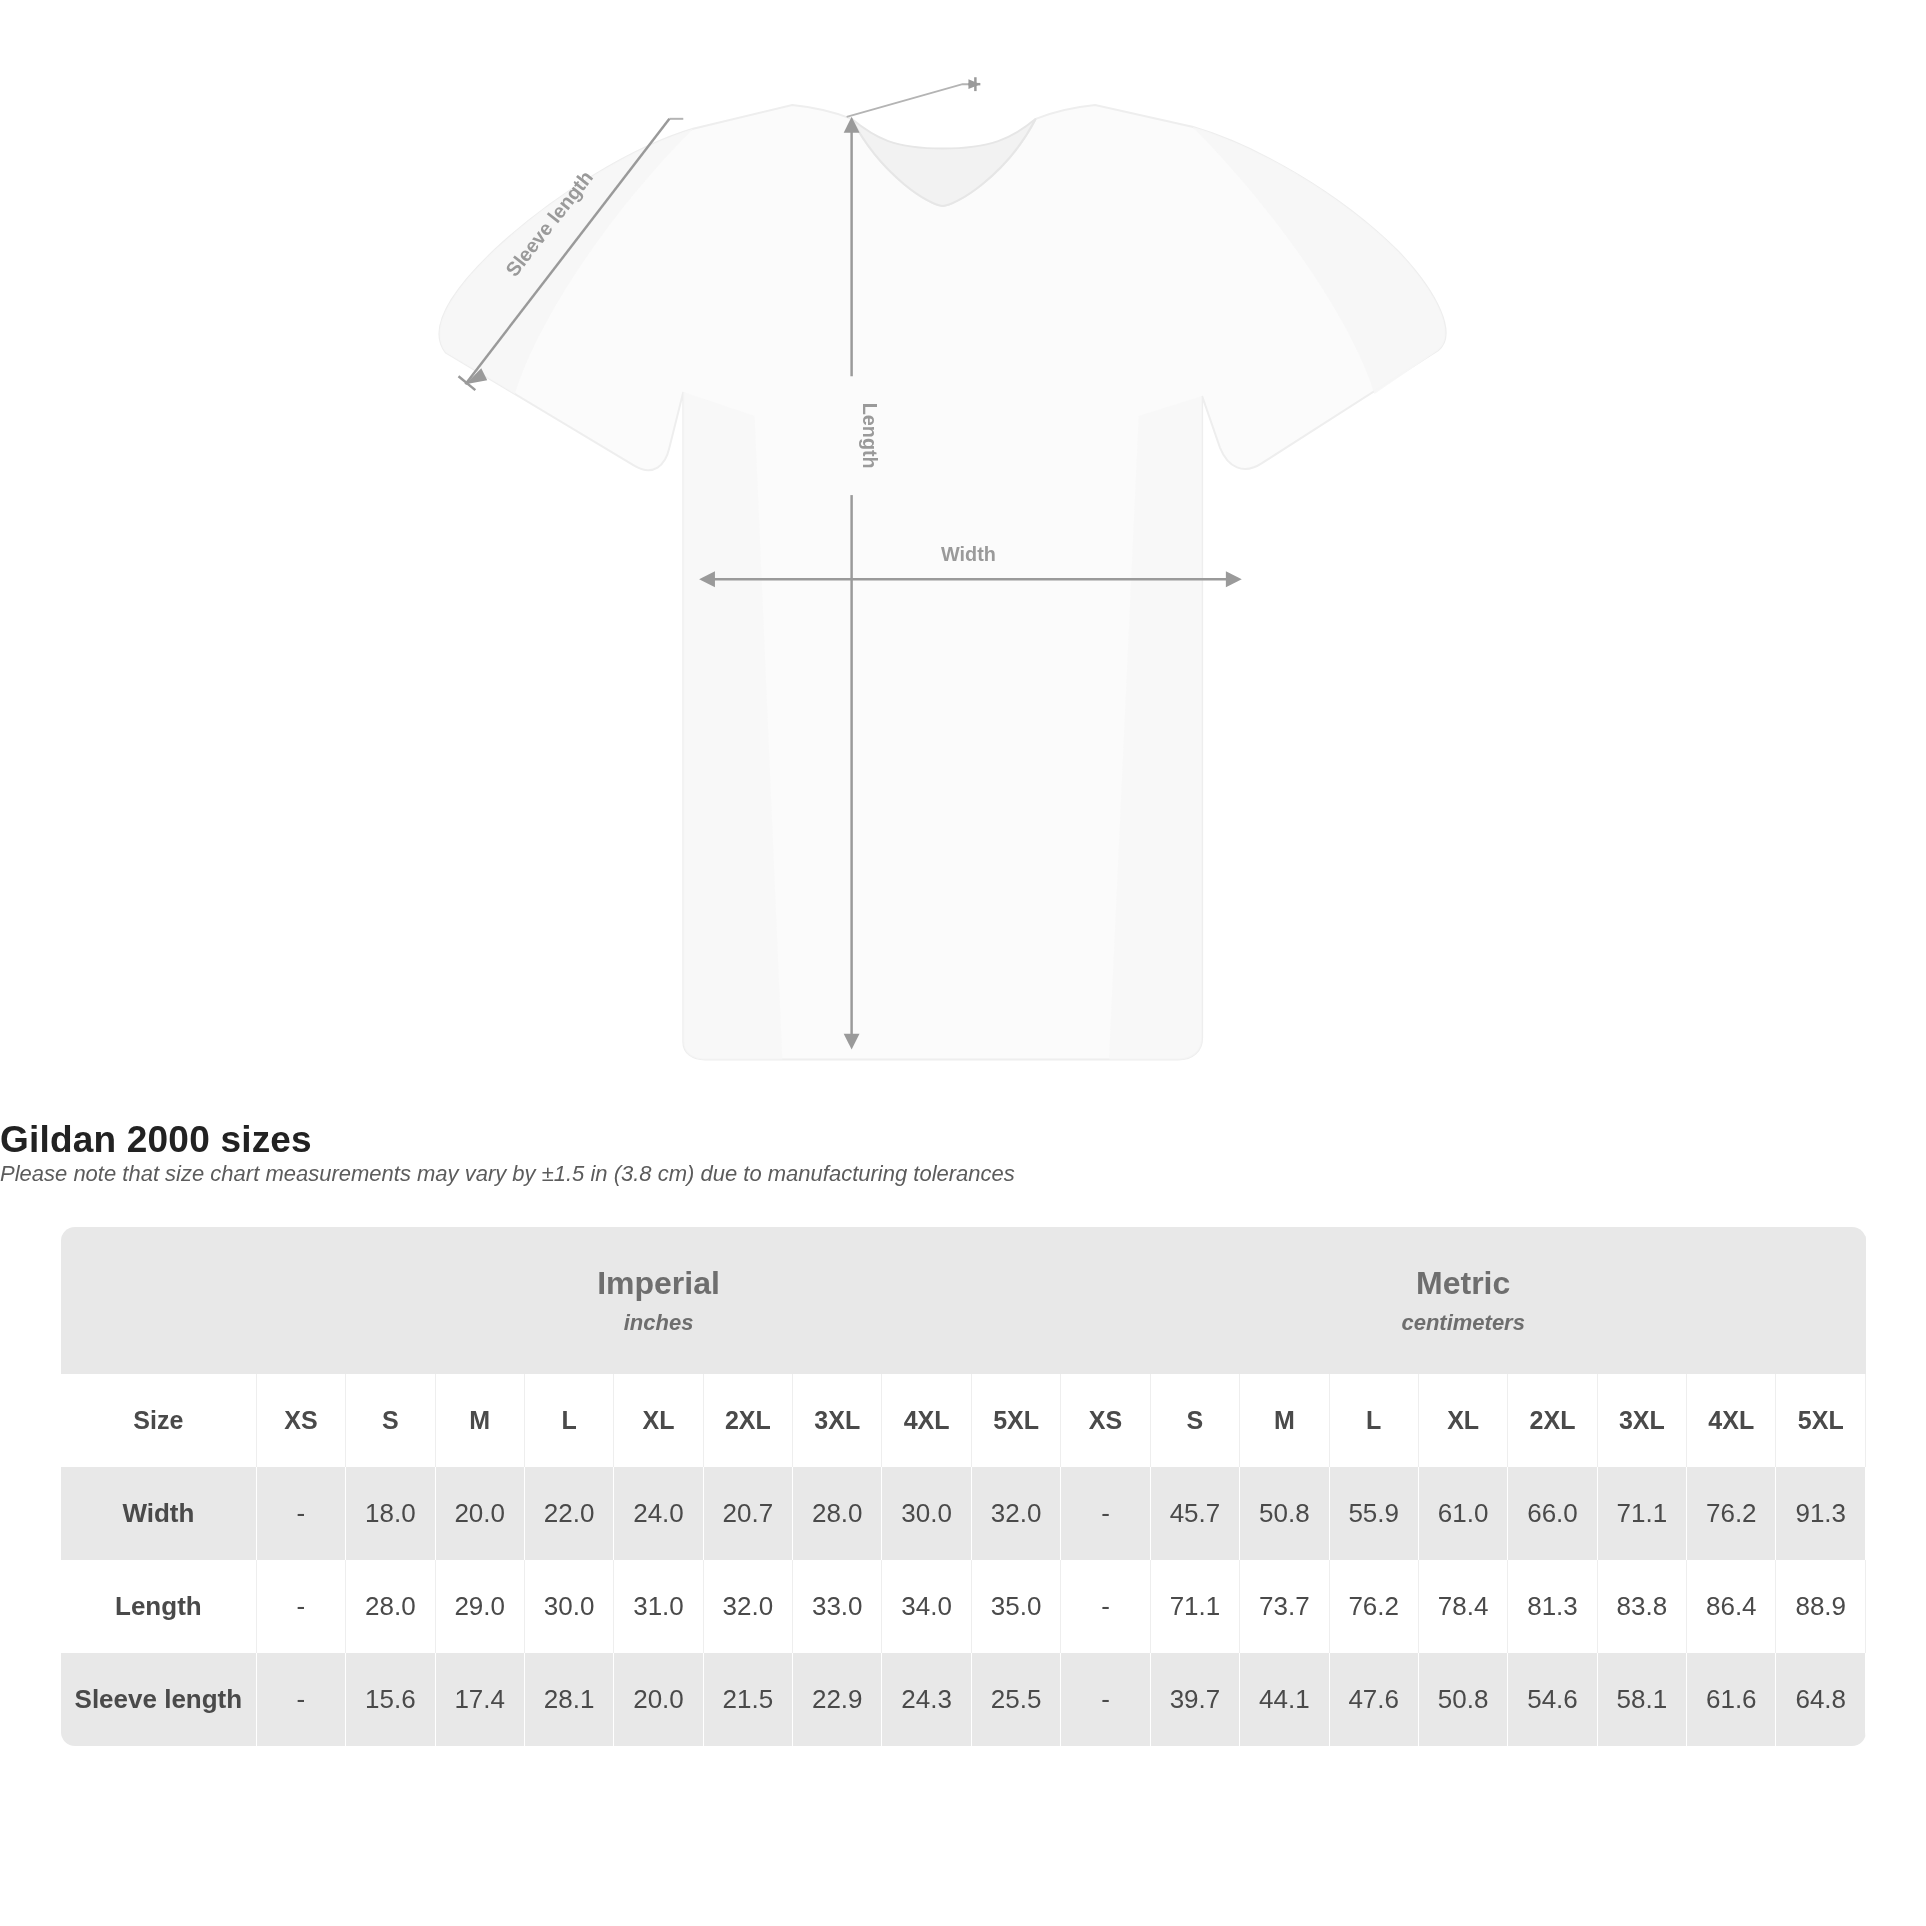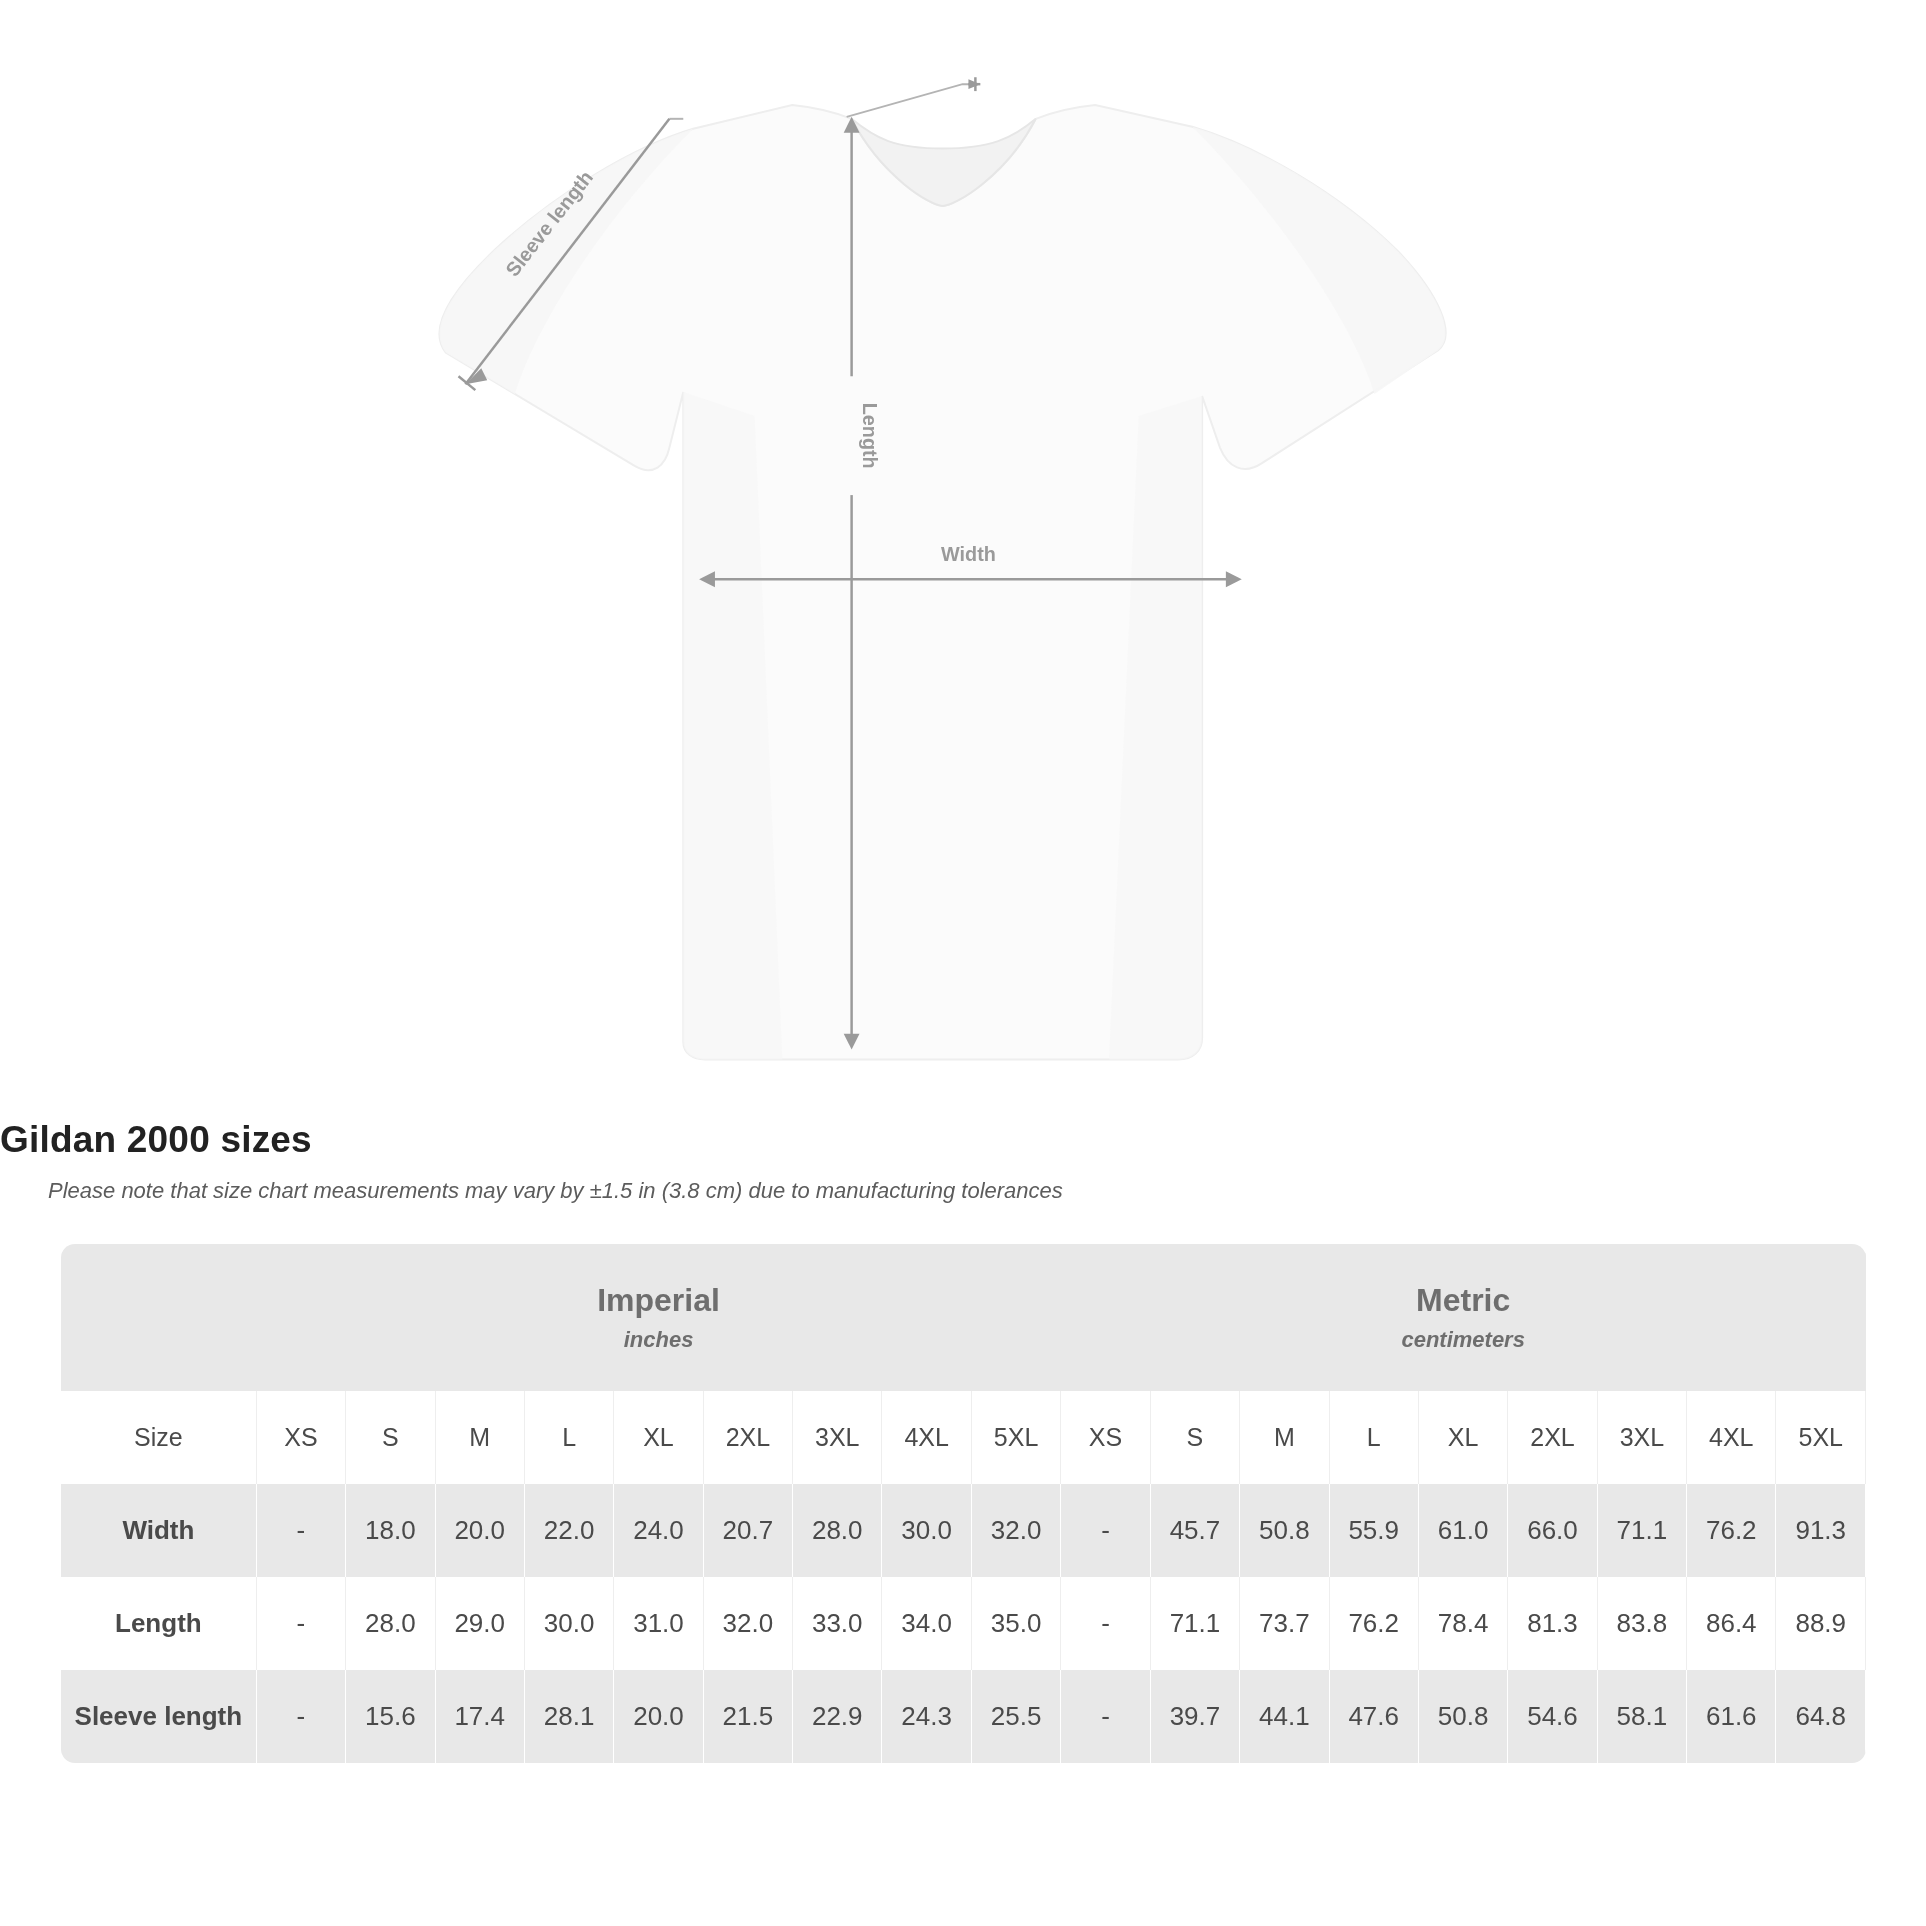--- a/index.html
+++ b/index.html
@@ -37,25 +37,23 @@
     text-align: left;
     margin-top: 10px;
   }
   .chart-title {
     font-size: 37px;
     font-weight: bold;
     color: #222222;
     letter-spacing: 0.2px;
   }
   .chart-note {
-    margin-top: 17px;
     font-size: 22px;
     font-style: italic;
     color: #5c5c5c;
-    padding-left: 48px;
   }
 
   
   .table-wrap {
     margin: 40px 61px 0 61px;
     border-radius: 14px;
     overflow: hidden;
   }
   table.size-table {
     border-collapse: collapse;
@@ -85,21 +83,21 @@
     margin-top: 8px;
     font-size: 22px;
     font-style: italic;
     color: #6e6e6e;
     text-align: center;
   }
   table.size-table tr.header-row th {
     background: #ffffff;
     height: 93px;
     font-size: 25px;
-    font-weight: normal;
+    font-weight: bold;
     color: #4a4a4a;
     border-right: 1px solid #eeeeee;
   }
   table.size-table tr.data-row td {
     height: 93px;
     font-size: 26px;
     border-right: 1px solid #ffffff;
   }
   table.size-table tr.row-shaded td {
     background: #e8e8e8;

